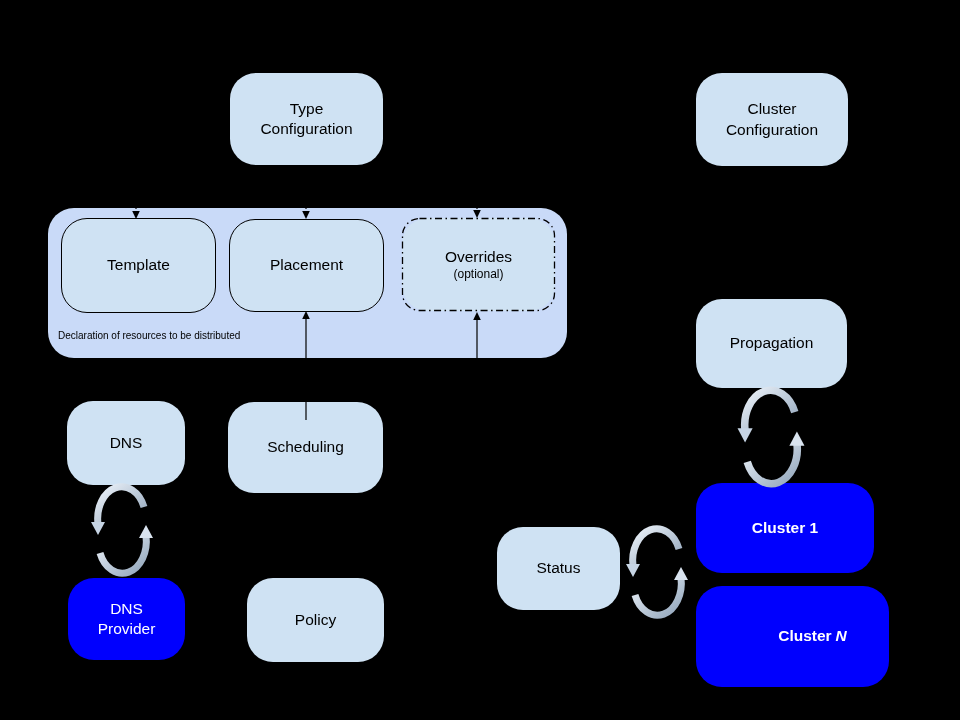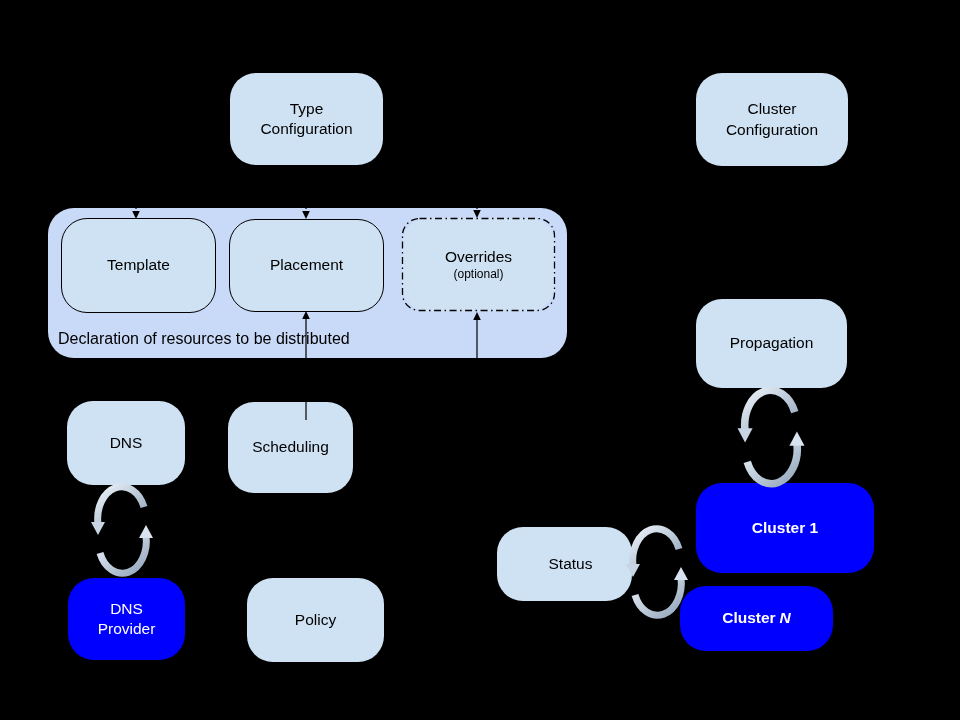--- a/index.html
+++ b/index.html
@@ -13,21 +13,21 @@
     border-radius:26px;background:#cfe2f3;
   }
   .box.bordered{border:1px solid #000;}
   .box.blue{background:#0000fe;color:#fff;font-weight:bold;}
   .box.blue.regular{font-weight:normal;}
   .group{
     position:absolute;left:48px;top:208px;width:519px;height:150px;
     background:#c9daf8;border-radius:26px;
   }
   .caption{
-    position:absolute;left:58px;top:330px;font-size:16px;color:#000;white-space:nowrap;
+    position:absolute;left:58px;top:330px;font-size:10px;color:#000;white-space:nowrap;
   }
   .sub{font-size:12px;line-height:1.15;}
   .overlay{position:absolute;left:0;top:0;z-index:20;pointer-events:none;}
   .box,.group,.caption{z-index:5;}
   .box i{margin-left:4px;font-style:italic;}
 </style>
 </head>
 <body>
 
 <div class="stage">
@@ -59,42 +59,42 @@
   </div>
 
   <div class="box" style="left:696px;top:299px;width:151px;height:89px;">
     <span>Propagation</span>
   </div>
 
   <div class="box blue" style="left:696px;top:483px;width:178px;height:90px;">
     <span>Cluster 1</span>
   </div>
 
-  <div class="box blue" style="left:680px;top:586px;width:153px;height:65px;">
+  <div class="box blue" style="left:696px;top:586px;width:153px;height:101px;padding-left:40px;">
     <span><span>Cluster</span><i>N</i></span>
   </div>
 
   <div class="box" style="left:67px;top:401px;width:118px;height:84px;">
     <span>DNS</span>
   </div>
 
-  <div class="box" style="left:228px;top:402px;width:125px;height:91px;align-items:center;">
+  <div class="box" style="left:228px;top:402px;width:155px;height:91px;align-items:center;">
     <span>Scheduling</span>
   </div>
 
   <div class="box blue regular" style="left:68px;top:578px;width:117px;height:82px;">
     <span>DNS</span>
     <span>Provider</span>
   </div>
 
   <div class="box" style="left:247px;top:578px;width:137px;height:84px;">
     <span>Policy</span>
   </div>
 
-  <div class="box" style="left:497px;top:527px;width:123px;height:74px;padding-left:12px;">
+  <div class="box" style="left:497px;top:527px;width:123px;height:83px;">
     <span>Status</span>
   </div>
 
   <svg class="overlay" width="960" height="720" viewBox="0 0 960 720">
     <defs>
       <linearGradient id="syncGrad" x1="0" y1="0" x2="1" y2="1">
         <stop offset="0" stop-color="#edf3fa"></stop>
         <stop offset="1" stop-color="#90a4ba"></stop>
       </linearGradient>
       <g id="syncIcon">

